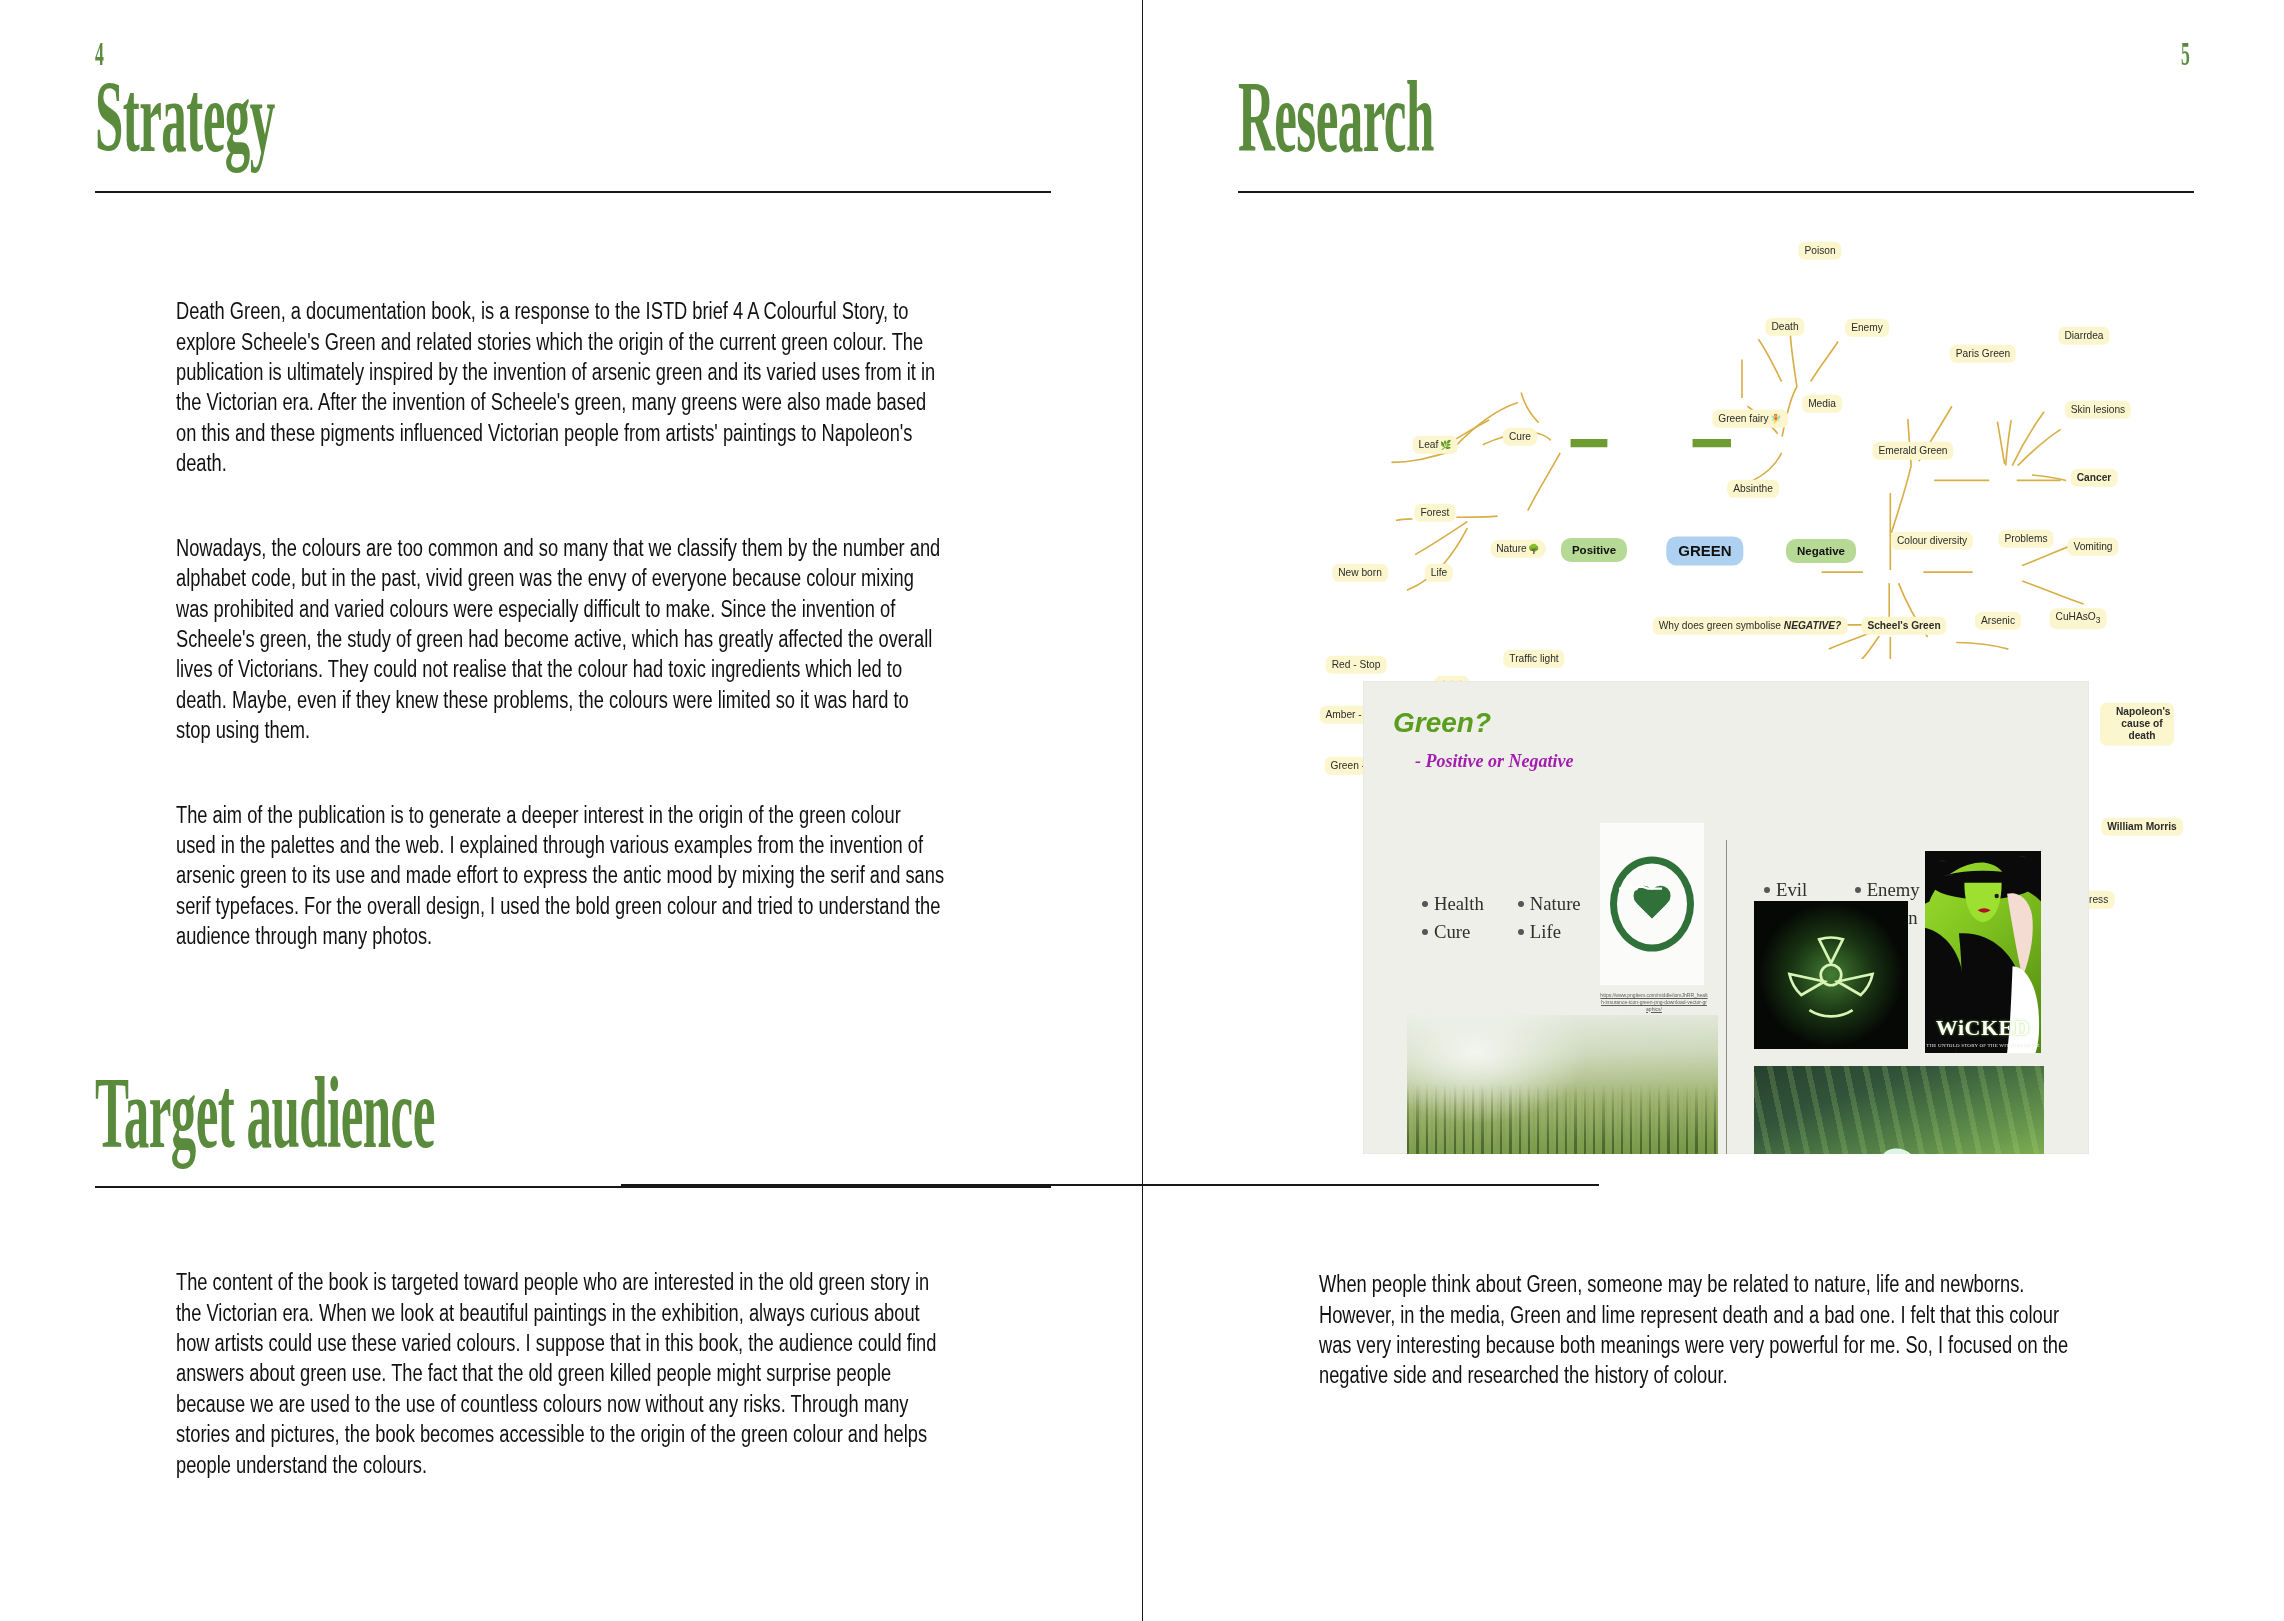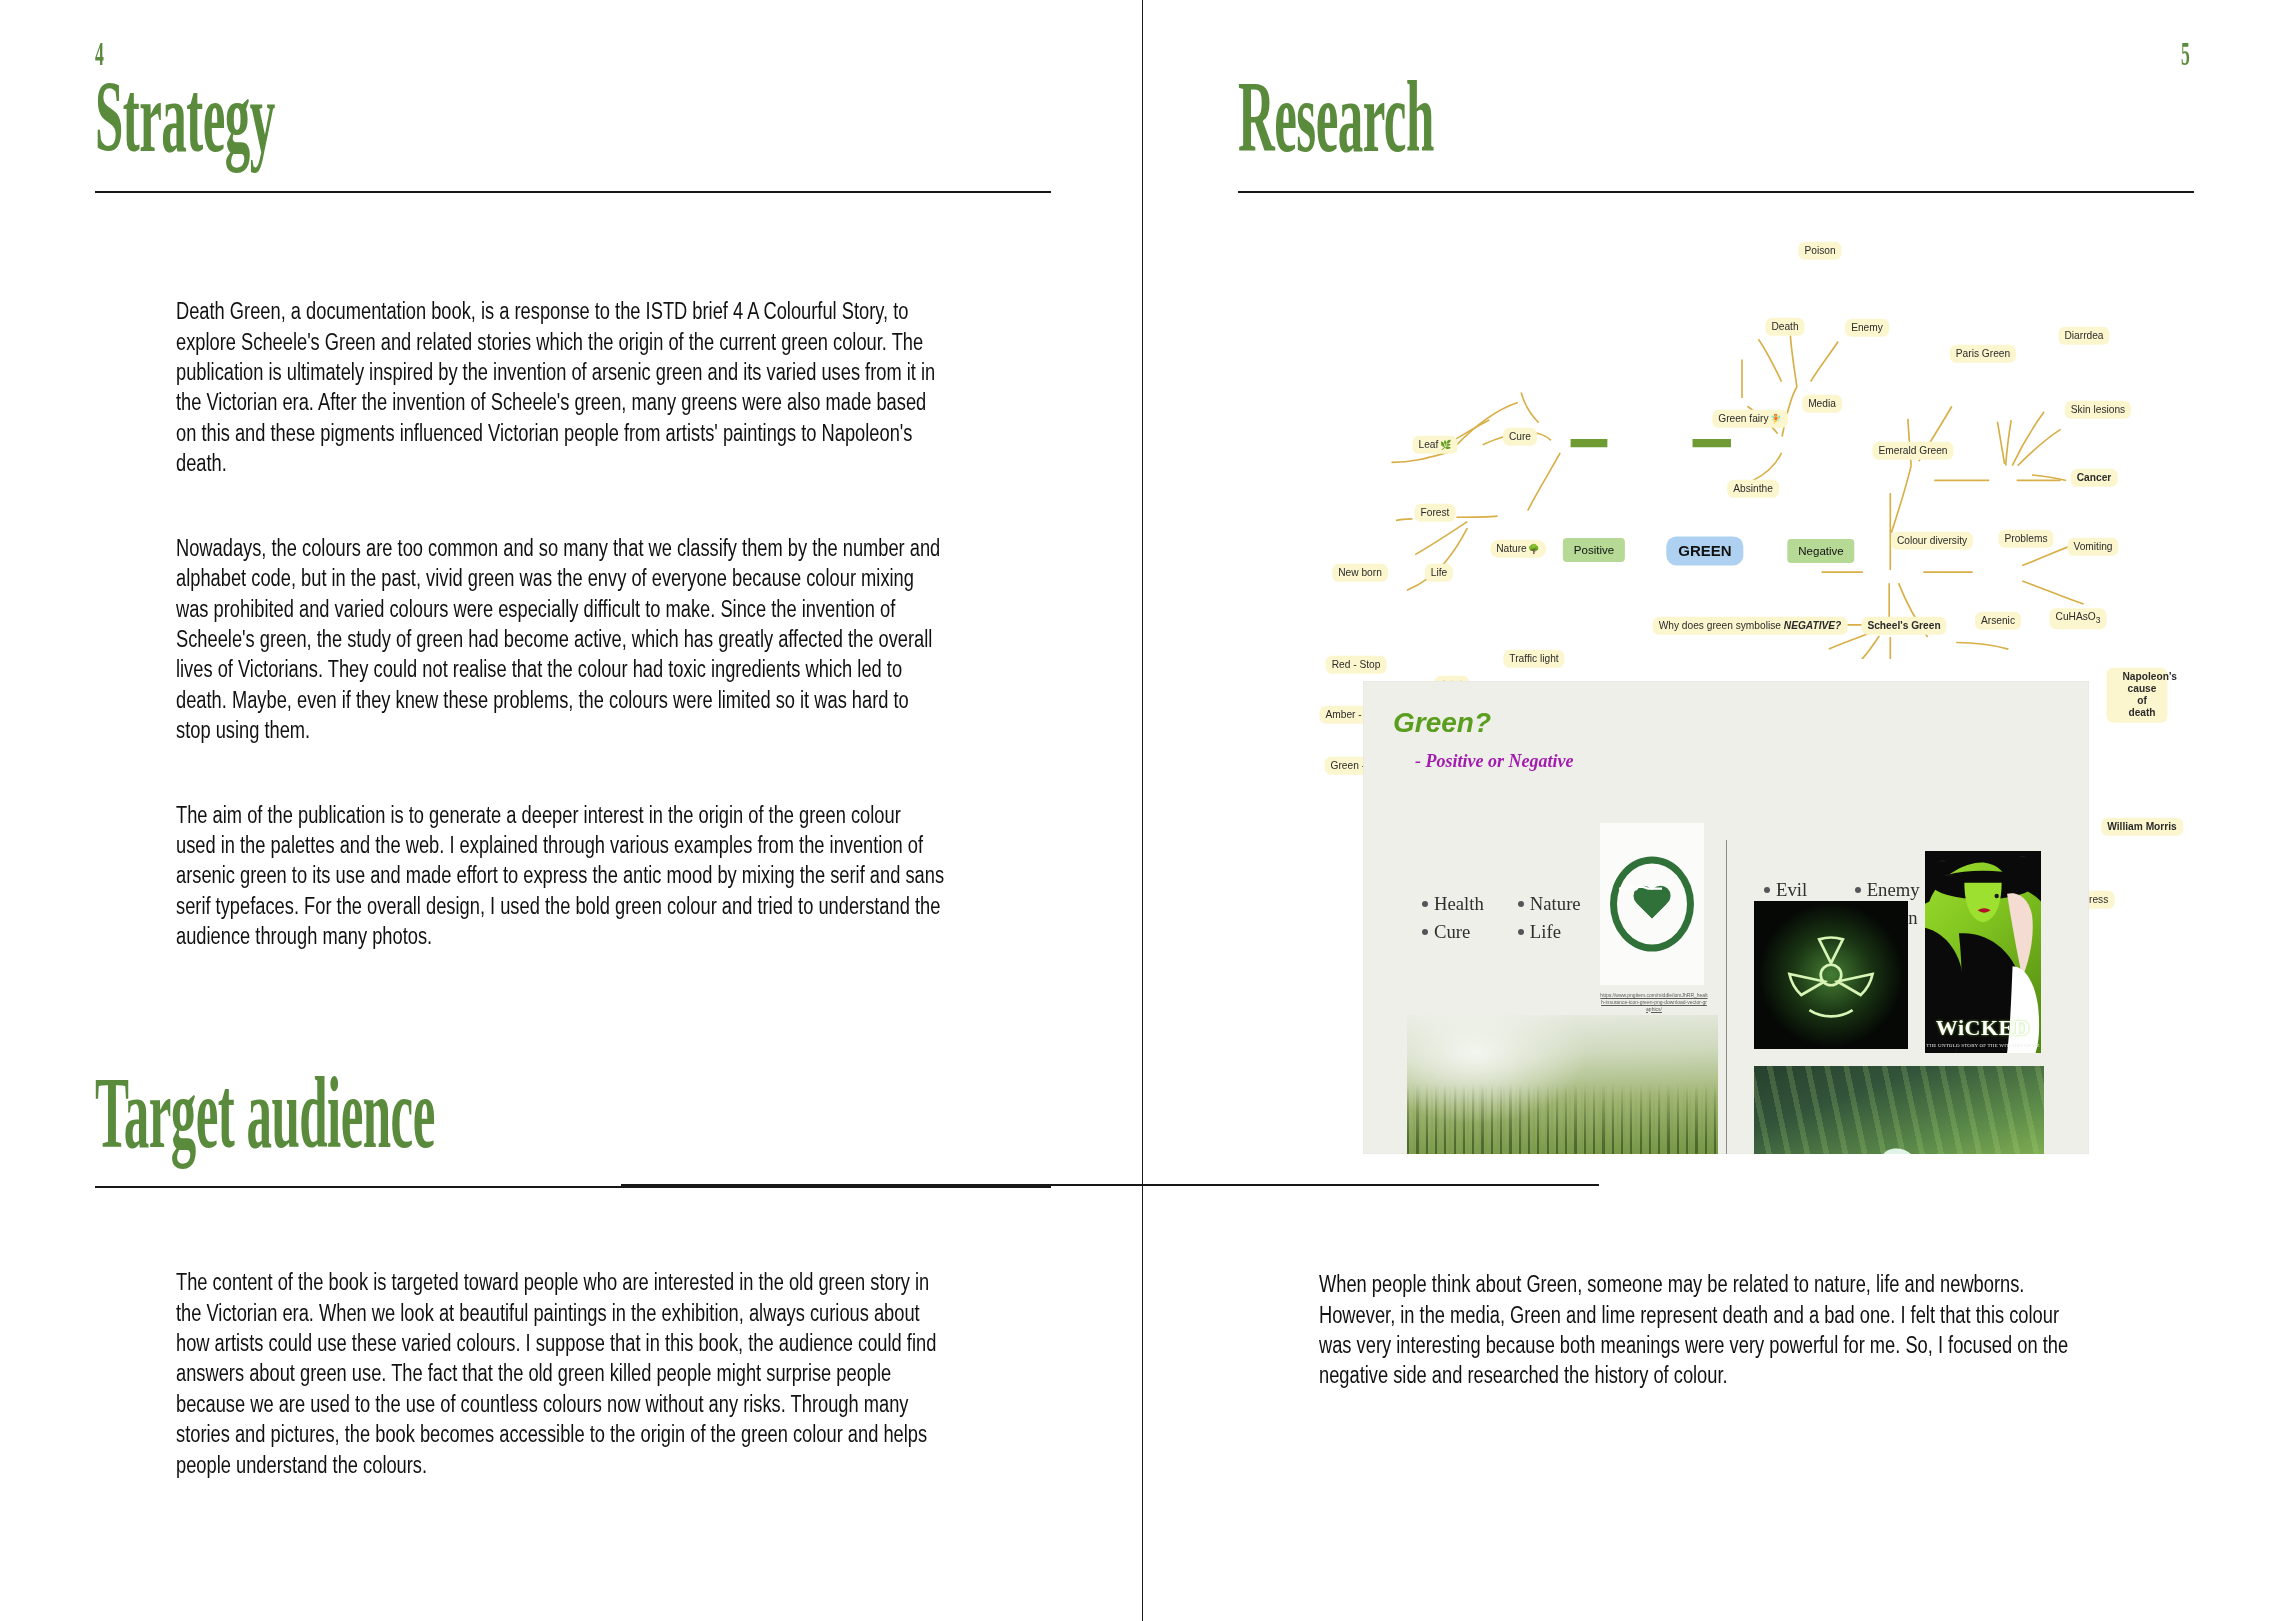--- a/index.html
+++ b/index.html
@@ -69,22 +69,22 @@
     transform:translate(-50%,-50%);
     line-height:1.15;
     box-sizing:border-box;
   }
   .node.bold{font-weight:bold;}
   .node.center{
     background:#AED1F2;font-weight:bold;font-size:15px;color:#111;
     border-radius:10px;padding:6px 12px;
   }
   .node.branch{
-    background:#B6D996;font-weight:normal;font-size:11.5px;color:#111;
-    border-radius:4px;padding:5.5px 11px;
+    background:#B6D996;font-weight:bold;font-size:11.5px;color:#111;
+    border-radius:10px;padding:5.5px 11px;
   }
   .node.two-line{white-space:normal;text-align:center;line-height:1.18;}
   .node .emo{font-size:9.3px;margin-left:1.6px;}
   .tl{display:inline-flex;gap:1.6px;align-items:center;vertical-align:middle;}
   .tl i{display:inline-block;width:7.1px;height:10px;border-radius:50%;}
   .tl .r{background:#d9352c;}
   .tl .a{background:#e09a2b;}
   .tl .g{background:#5ec02b;}
 
   
@@ -308,21 +308,21 @@
     <div class="node" style="left:790px;top:207px;">Skin lesions</div>
     <div class="node" style="left:786px;top:275px;font-weight:bold;">Cancer</div>
     <div class="node" style="left:785px;top:344px;">Vomiting</div>
     <div class="node" style="left:718px;top:336px;">Problems</div>
     <div class="node" style="left:690px;top:418px;">Arsenic</div>
     <div class="node" style="left:770px;top:416px;"><span>CuHAsO</span><sub>3</sub></div>
 
     <div class="node" style="left:493px;top:560px;">Art</div>
     <div class="node bold" style="left:594px;top:560px;">Victorian era</div>
     <div class="node" style="left:691px;top:560px;">Wallpaper</div>
-    <div class="node bold two-line" style="left:829px;top:492px;width:61px;padding-left:16px;">Napoleon's cause of death</div>
+    <div class="node bold two-line" style="left:829px;top:521px;width:74px;padding-left:16px;">Napoleon's cause of death</div>
     <div class="node bold" style="left:834px;top:624px;">William Morris</div>
     <div class="node" style="left:493px;top:646px;">Furniture</div>
     <div class="node" style="left:482px;top:703px;">Artificial flowers</div>
     <div class="node" style="left:515px;top:753px;">Toys</div>
     <div class="node" style="left:591px;top:646px;">Daily life</div>
     <div class="node" style="left:592px;top:739px;">Food</div>
     <div class="node" style="left:592px;top:816px;">Sweets</div>
     <div class="node" style="left:696px;top:679px;">Fashion</div>
     <div class="node" style="left:787px;top:697px;">Dress</div>
   </div>

